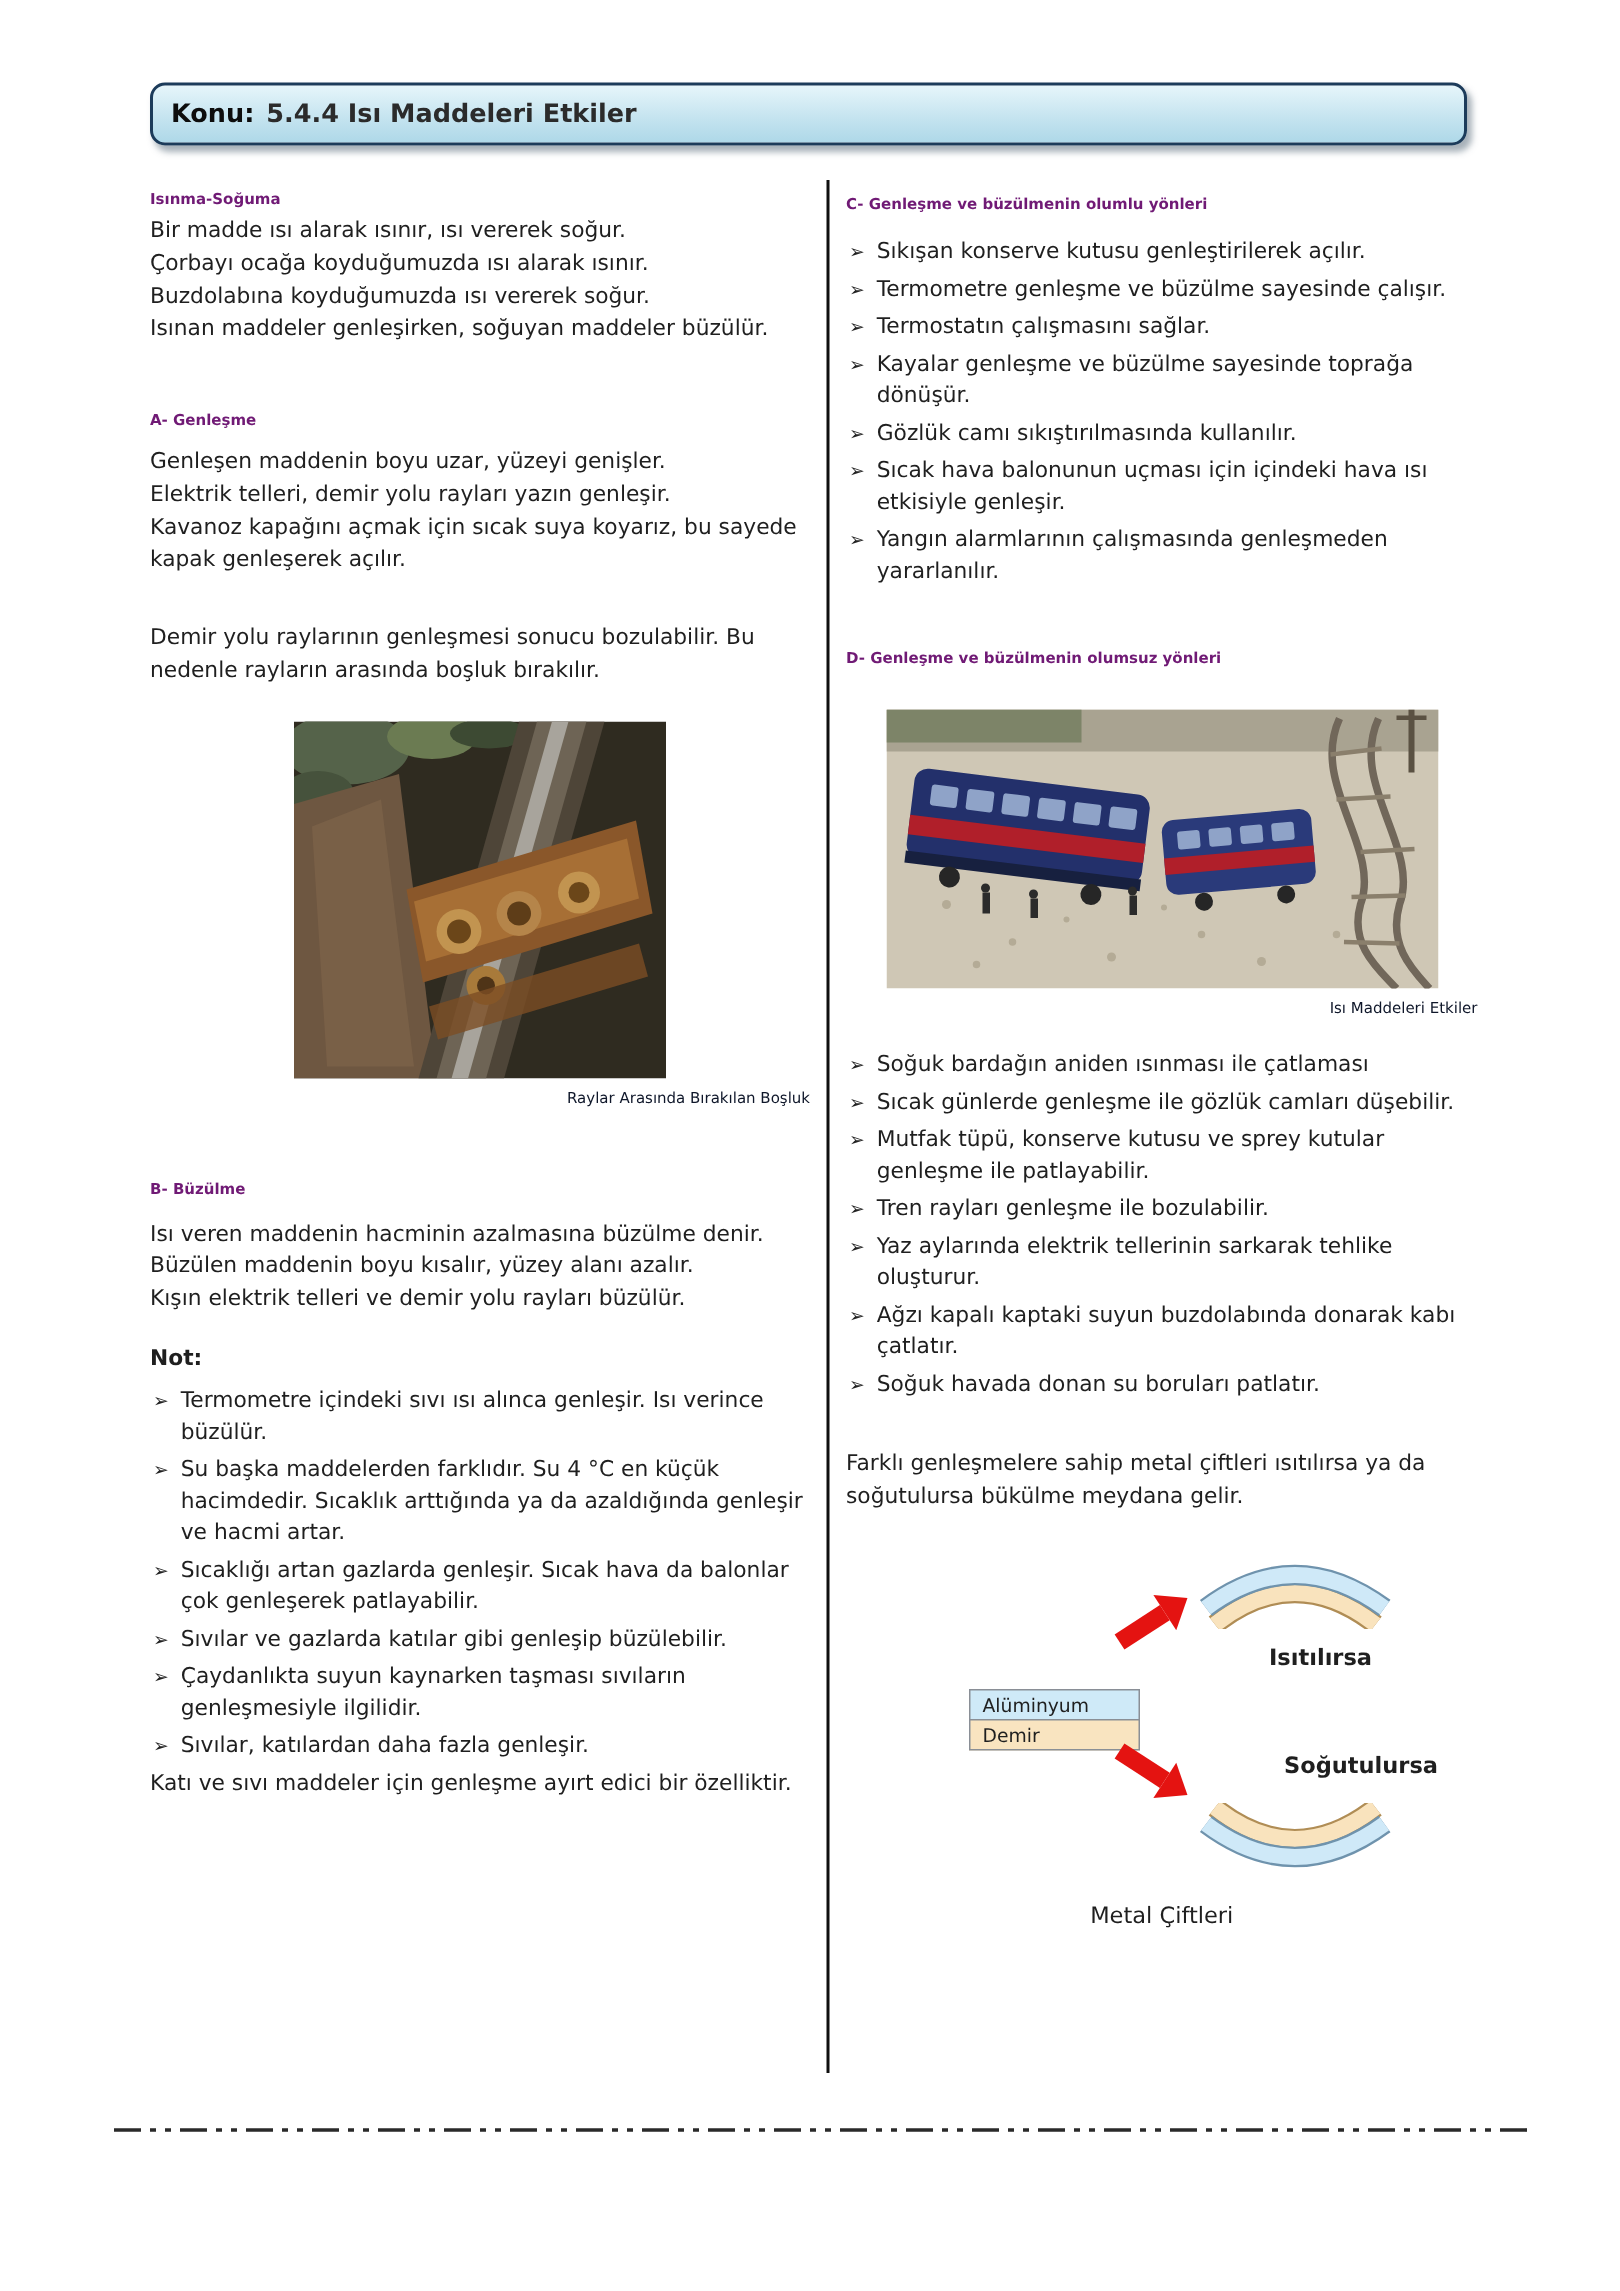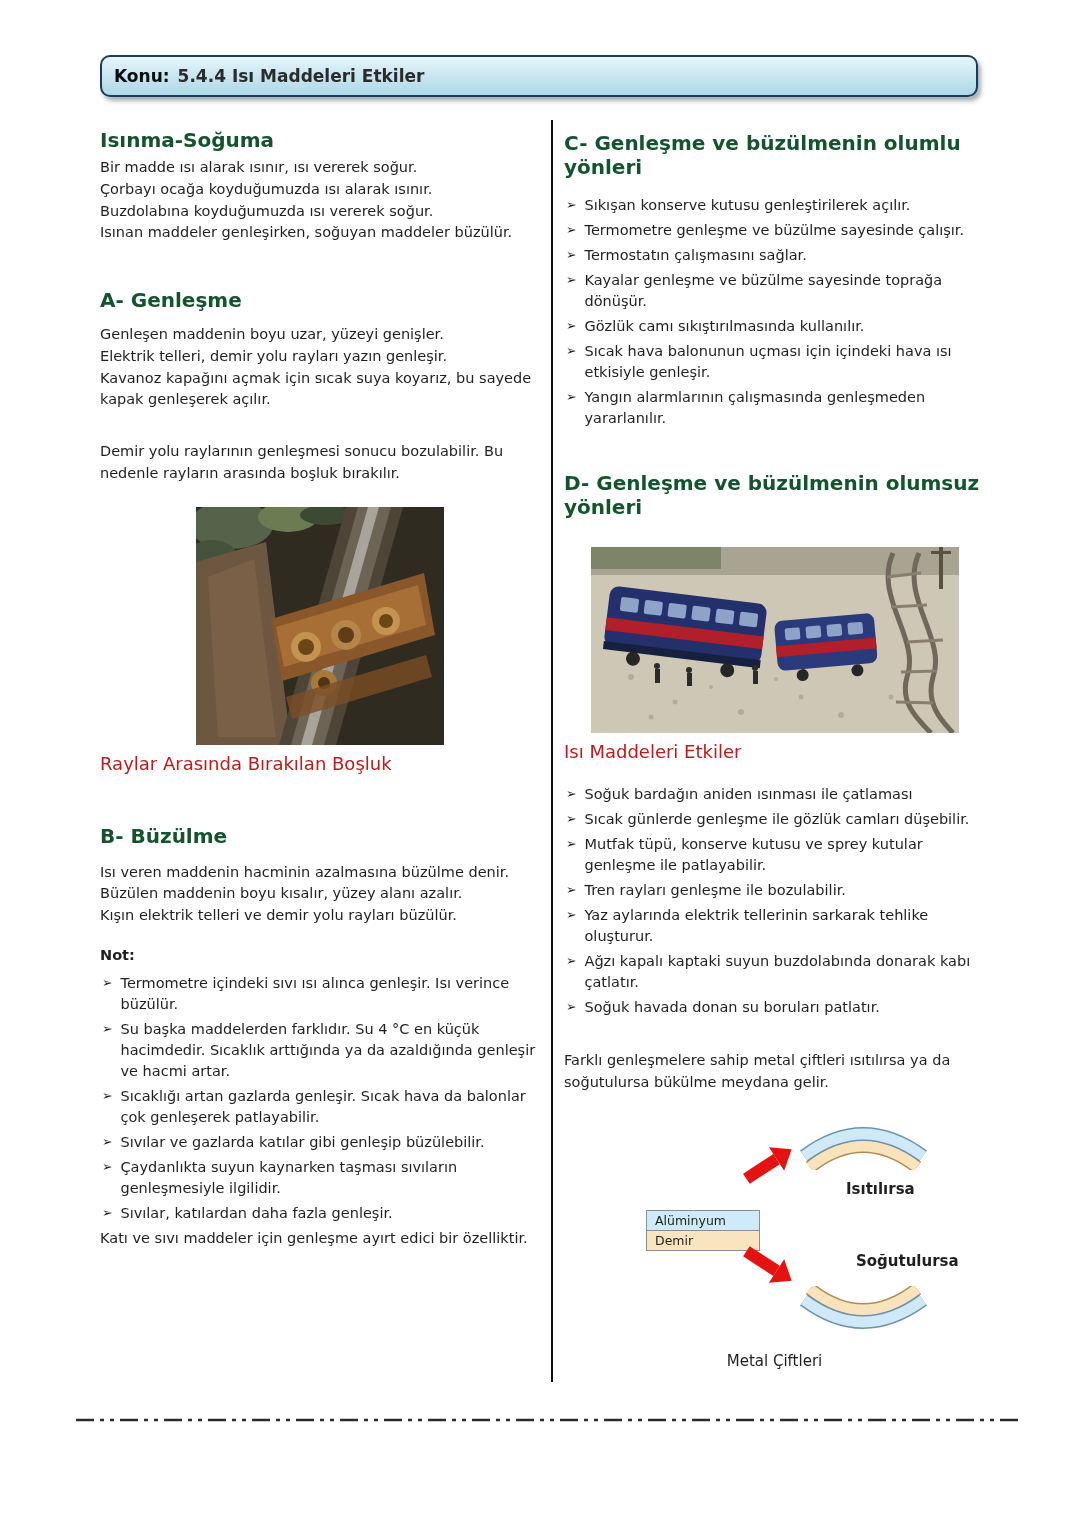--- a/index.html
+++ b/index.html
@@ -15,39 +15,39 @@
     display:flex; align-items:center; padding-left:12px; gap:8px; }
   .banner-label { font-weight:bold; font-size:17px; color:#0d0d0d; }
   .banner-title { font-weight:bold; font-size:17px; color:#2b2b2b; }
 
   
   .columns { position:absolute; left:100px; top:120px; width:886px; display:flex; }
   .col-left { width:440px; }
   .divider { width:2px; background:#0f0f0f; height:1262px; margin:0 11px 0 11px; }
   .col-right { width:421px; }
 
-  h3.sec { font-size:20px; font-weight:bold; color:#14532d; }
+  h3.sec { font-size:10px; font-weight:bold; color:#701a75; }
   p.t { font-size:14.5px; line-height:1.5; color:#1f1f1f; }
   .bold { font-weight:bold; }
 
   
   .warming-title { margin:8px 0 5px 0; }
   .exp-title { margin-top:44px; }
   .exp-lines { margin-top:12px; }
   .exp-note { margin-top:30px; }
   .cont-title { margin-top:50px; }
   .cont-lines { margin-top:14px; }
   .not-label { margin-top:18px; font-size:15px; }
   .closing { margin-top:3px; }
 
   
   figure { text-align:center; }
   .rail-figure { margin:22px auto 0 auto; width:248px; }
   .rail-figure svg { display:block; width:248px; height:238px; }
-  .figure-caption { font-size:18px; color:#b91c1c; margin-top:8px; text-align:left; }
+  .figure-caption { font-size:10px; color:#0f172a; margin-top:8px; text-align:right; }
   .train-figure { margin:28px auto 0 auto; width:368px; }
   .train-figure svg { display:block; width:368px; height:186px; }
 
   
   ul.arrows { list-style:none; margin:6px 0 0 2px; }
   ul.arrows li { display:flex; align-items:flex-start; gap:8px; margin-bottom:4px; }
   ul.arrows .bl { font-size:12.5px; line-height:1.65; color:#222; flex:none; }
   ul.arrows .tx { font-size:14.5px; line-height:1.45; }
   .pos-list { margin-top:16px !important; }
   .neg-list { margin-top:22px !important; }

